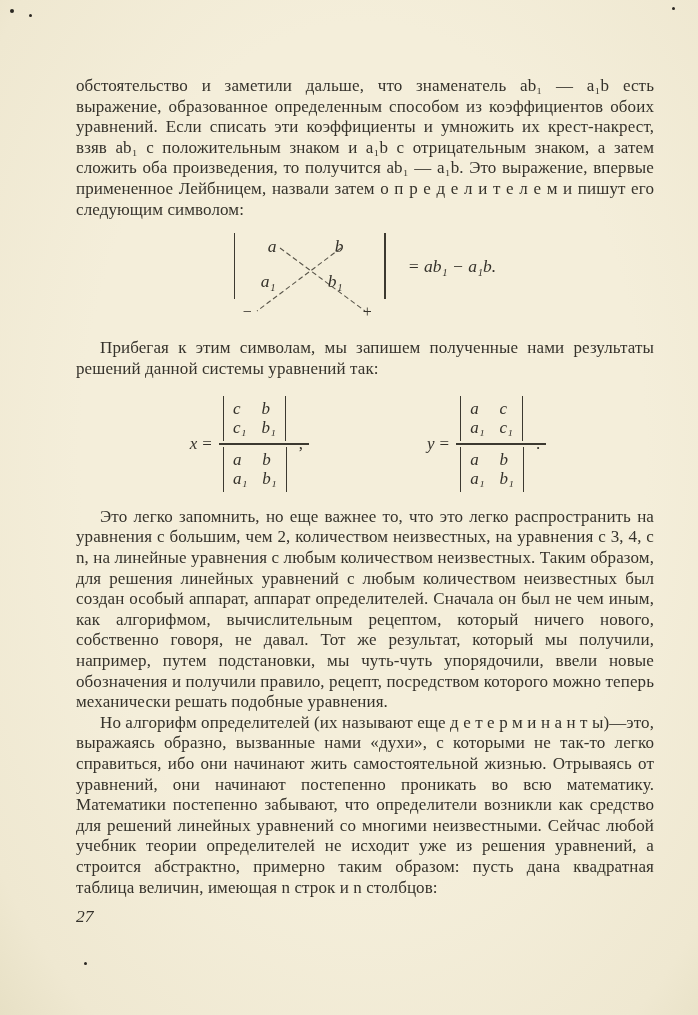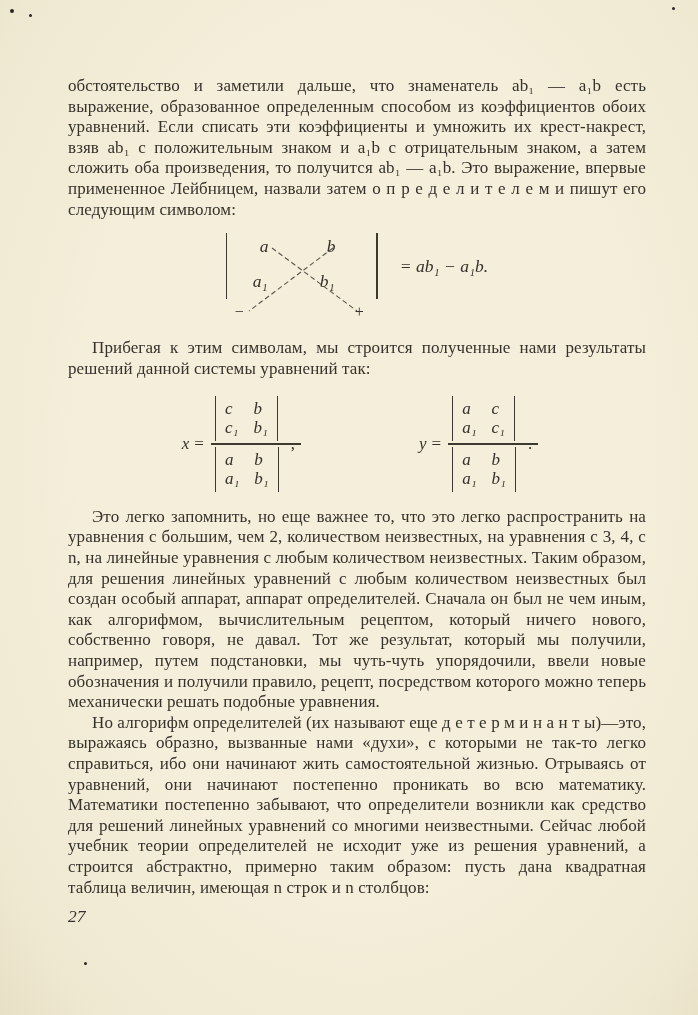--- a/index.html
+++ b/index.html
@@ -11,21 +11,21 @@
   }
   .page {
     position: relative;
     width: 698px; height: 1015px;
     overflow: hidden;
     background: radial-gradient(ellipse at 52% 45%, #f4eeda 55%, #efe8d1 88%, #e7e0c5 100%);
     color: #35322b;
   }
   .text-block {
     position: absolute;
-    left: 68px; top: 76px;
+    left: 76px; top: 76px;
     width: 578px;
   }
   .para {
     margin: 0;
     font-size: 17px;
     line-height: 20.6px;
     text-align: justify;
     text-indent: 24px;
     letter-spacing: 0.1px;
   }
@@ -138,21 +138,21 @@
         <span class="det-entry pos-a">a</span>
         <span class="det-entry pos-b">b</span>
         <span class="det-entry pos-a1">a₁</span>
         <span class="det-entry pos-b1">b₁</span>
         <span class="det-sign left">−</span>
         <span class="det-sign right">+</span>
       </div>
       <span class="det-result">= ab₁ − a₁b.</span>
     </figure>
 
-    <p class="para">Прибегая к этим символам, мы строится полученные нами результаты решений данной системы уравнений так:</p>
+    <p class="para">Прибегая к этим символам, мы запишем полученные нами результаты решений данной системы уравнений так:</p>
 
     <div class="cramer-row">
 
       <div class="cramer-eq">
         <span class="mvar">x</span>
         <span class="meq">=</span>
         <div class="frac">
           <div class="det2">
             <span>c</span>
             <span>b</span>

